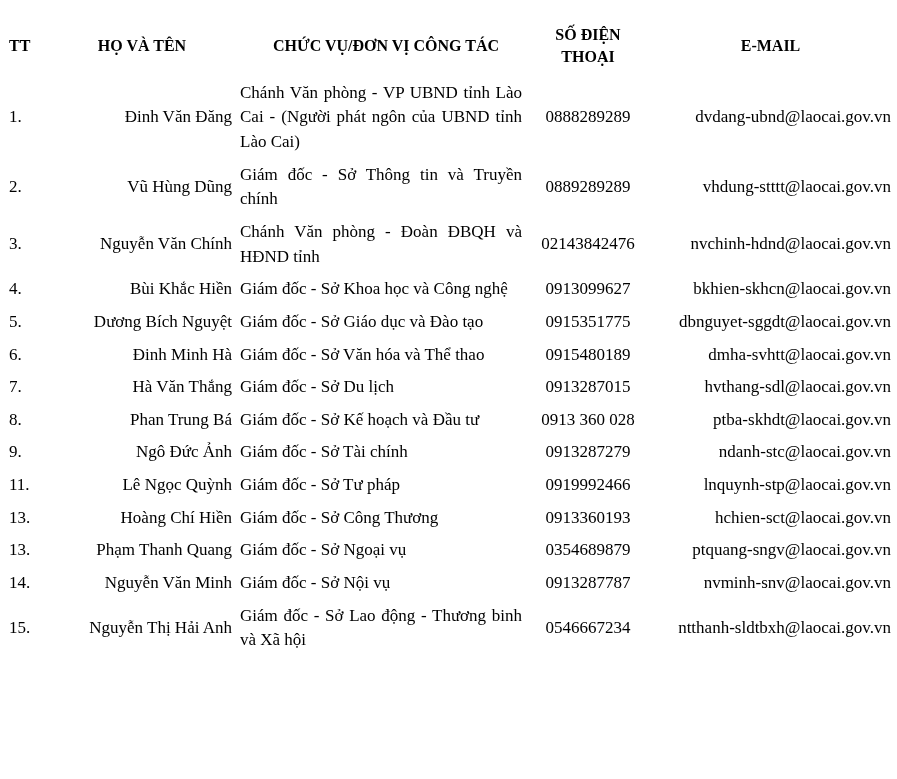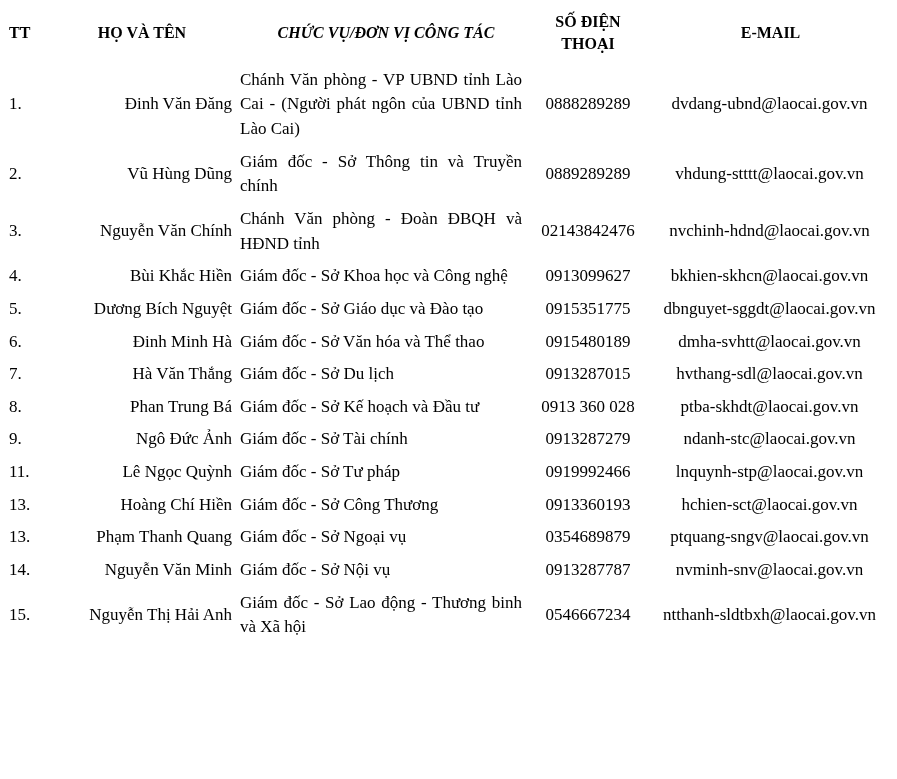--- a/index.html
+++ b/index.html
@@ -8,21 +8,21 @@
     background: #ffffff;
     color: #000000;
     font-family: "Liberation Serif", "DejaVu Serif", serif;
   }
   .page {
     width: 897px;
     height: 779px;
     background: #ffffff;
     overflow: hidden;
     box-sizing: border-box;
-    padding-top: 7px;
+    padding-top: 20px;
   }
   table.contact-table {
     width: 897px;
     border-collapse: collapse;
     table-layout: fixed;
     font-size: 17px;
     line-height: 1.45;
   }
   th, td {
     vertical-align: middle;
@@ -36,28 +36,28 @@
     line-height: 1.4;
     padding-bottom: 8px;
   }
   .col-tt      { width: 44px;  }
   .col-name    { width: 196px; }
   .col-pos     { width: 292px; }
   .col-phone   { width: 112px; }
   .col-email   { width: 253px; }
 
   th.h-tt    { text-align: left; padding-left: 9px; }
-  .th-pos-inner   { display: inline-block; max-width: 252px; font-style: italic; }
+  .th-pos-inner   { display: inline-block; max-width: 252px; }
   .th-phone-inner { display: inline-block; max-width: 92px;  }
 
   td.c-tt    { text-align: left; padding-left: 9px; }
   td.c-name  { text-align: right; padding-right: 8px; }
   td.c-pos   { text-align: justify; padding-right: 10px; }
   td.c-phone { text-align: center; }
-  td.c-email { text-align: center; padding-left: 4px; padding-right: 6px; }
+  td.c-email { text-align: right; padding-left: 4px; padding-right: 6px; }
 </style>
 </head>
 <body>
 
 <div class="page">
   <table class="contact-table">
     <colgroup>
       <col class="col-tt">
       <col class="col-name">
       <col class="col-pos">

